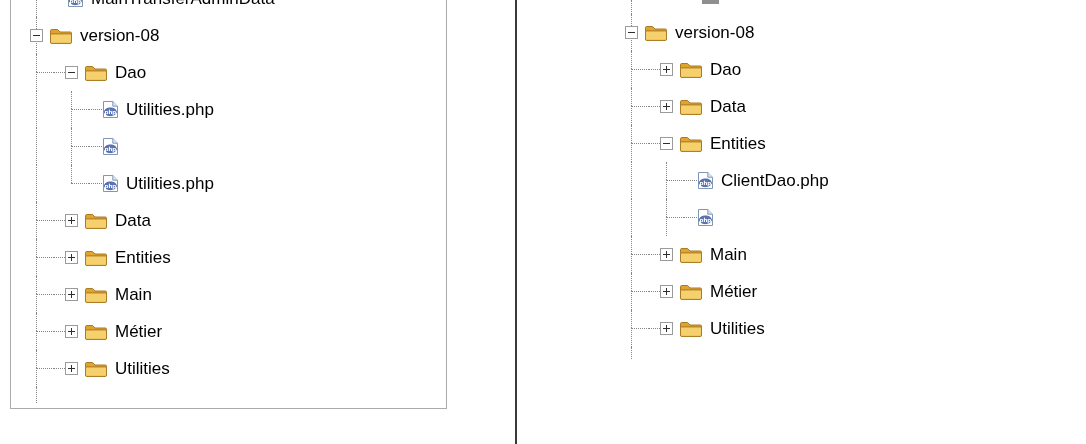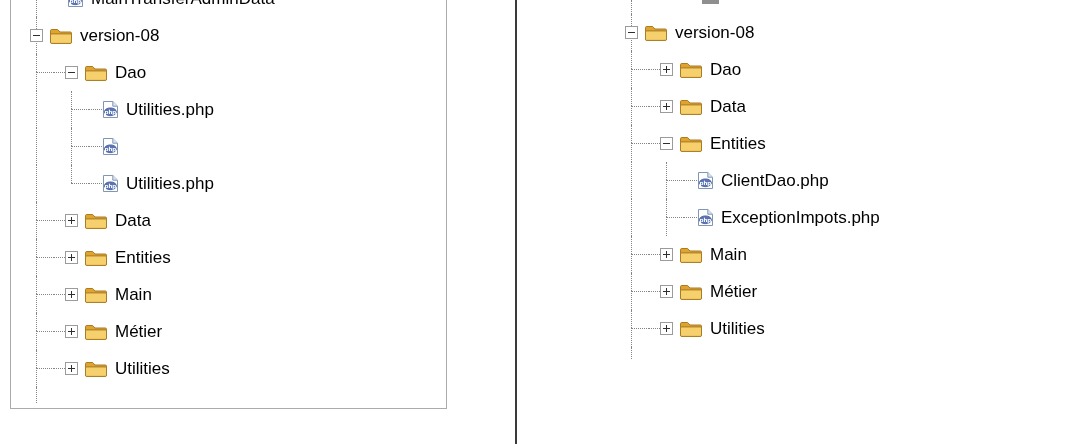--- a/index.html
+++ b/index.html
@@ -391,21 +391,20 @@
             <div class="hline2"></div>
           </div>
           <div class="icon">
             <svg width="17" height="19" viewBox="0 0 17 19" aria-hidden="true">
               <path d="M1.5 1.5 L10.8 1.5 L15.5 6.2 L15.5 17.5 L1.5 17.5 Z" fill="#ffffff" stroke="#8096b5"></path>
               <path d="M10.8 1.5 L10.8 6.2 L15.5 6.2" fill="#dce5f2" stroke="#8096b5"></path>
               <ellipse cx="8.4" cy="11.8" rx="6" ry="3.9" fill="#5b74b8" stroke="#3e5693" stroke-width="0.8"></ellipse>
               <text x="8.4" y="13.8" text-anchor="middle" font-size="5.5" font-weight="bold" font-family="DejaVu Sans, sans-serif" fill="#ffffff">php</text>
             </svg>
           </div>
-          <div class="label">ExceptionImpots.php</div>
         </div>
         <div class="row">
           <div class="cell">
             <div class="vtop"></div>
             <div class="vbot"></div>
             <div class="hline"></div>
           </div>
           <div class="cell elbow-folder">
             <div class="hline3"></div>
             <div class="expander">

